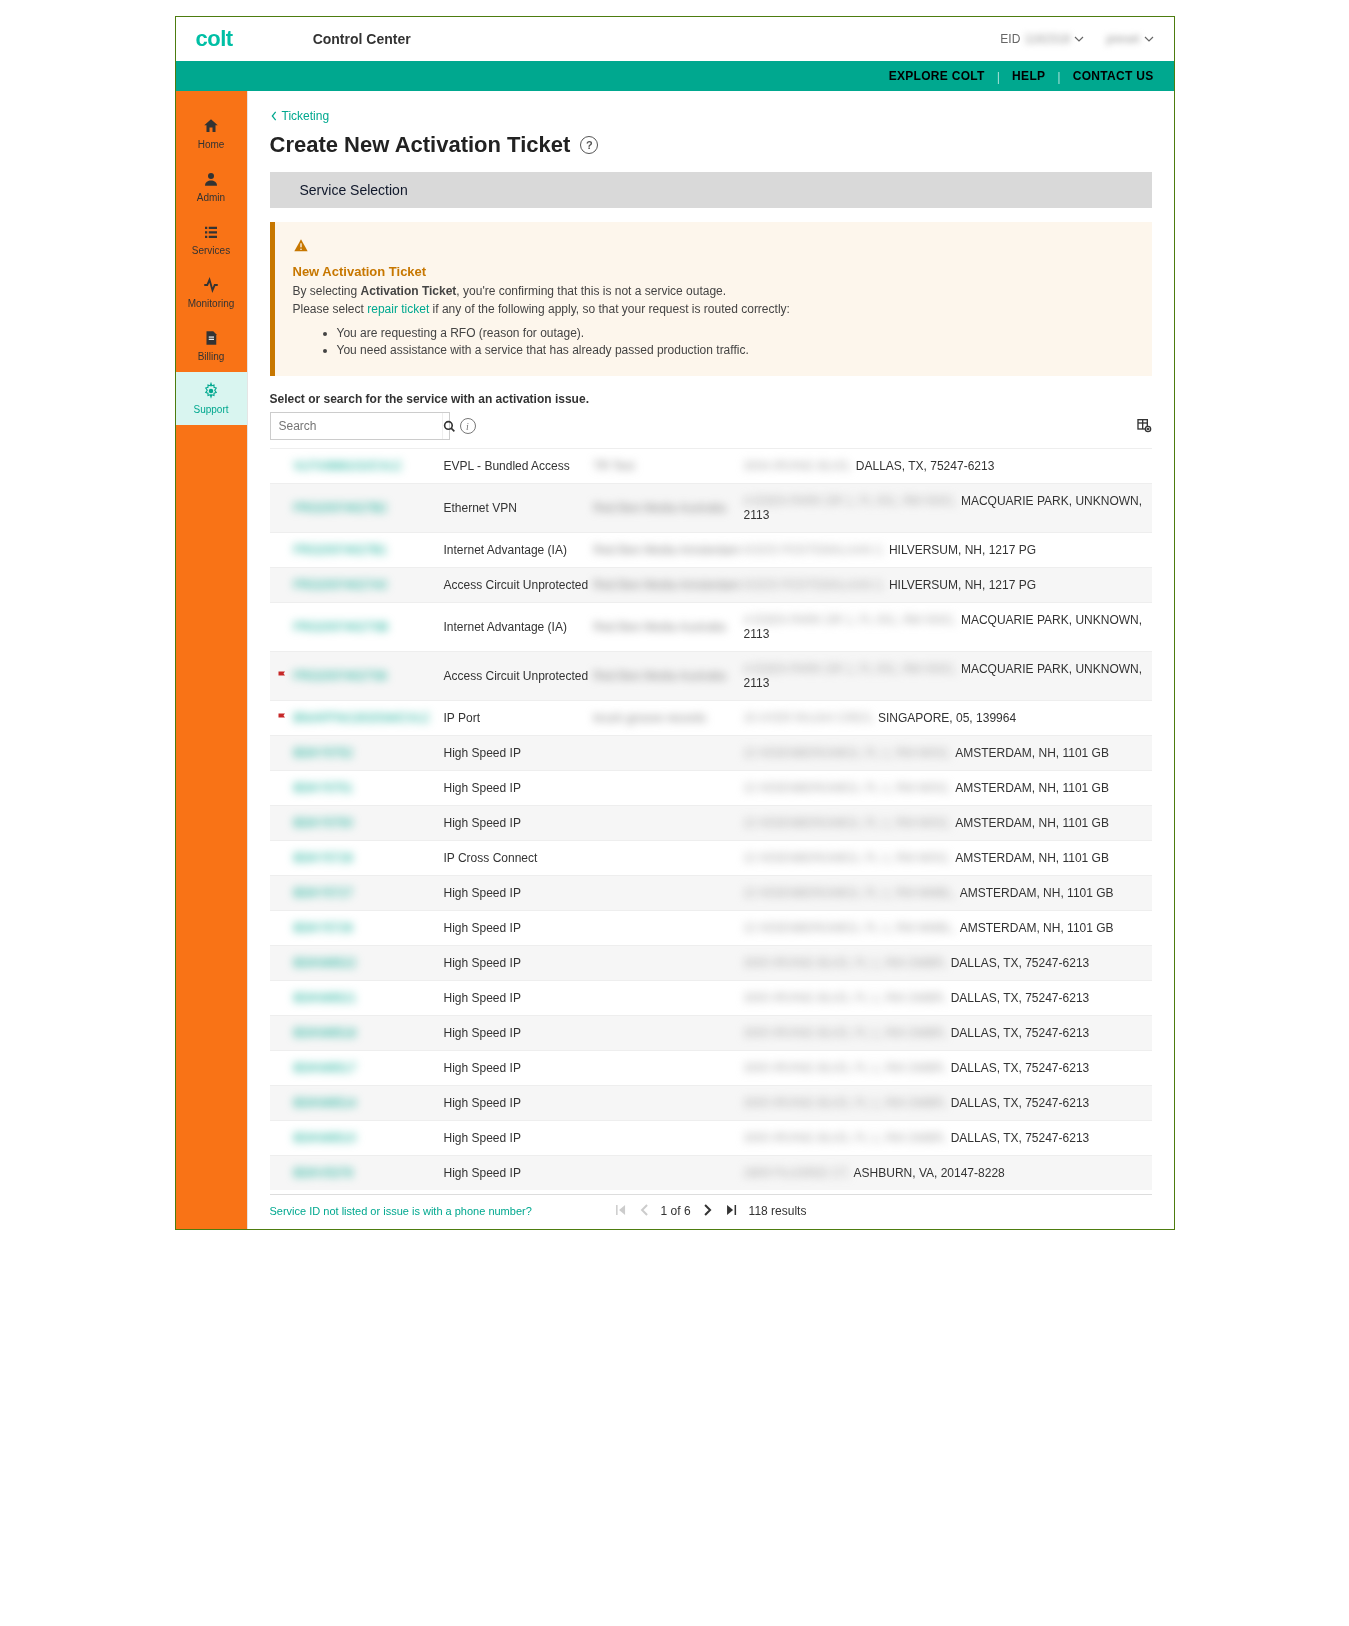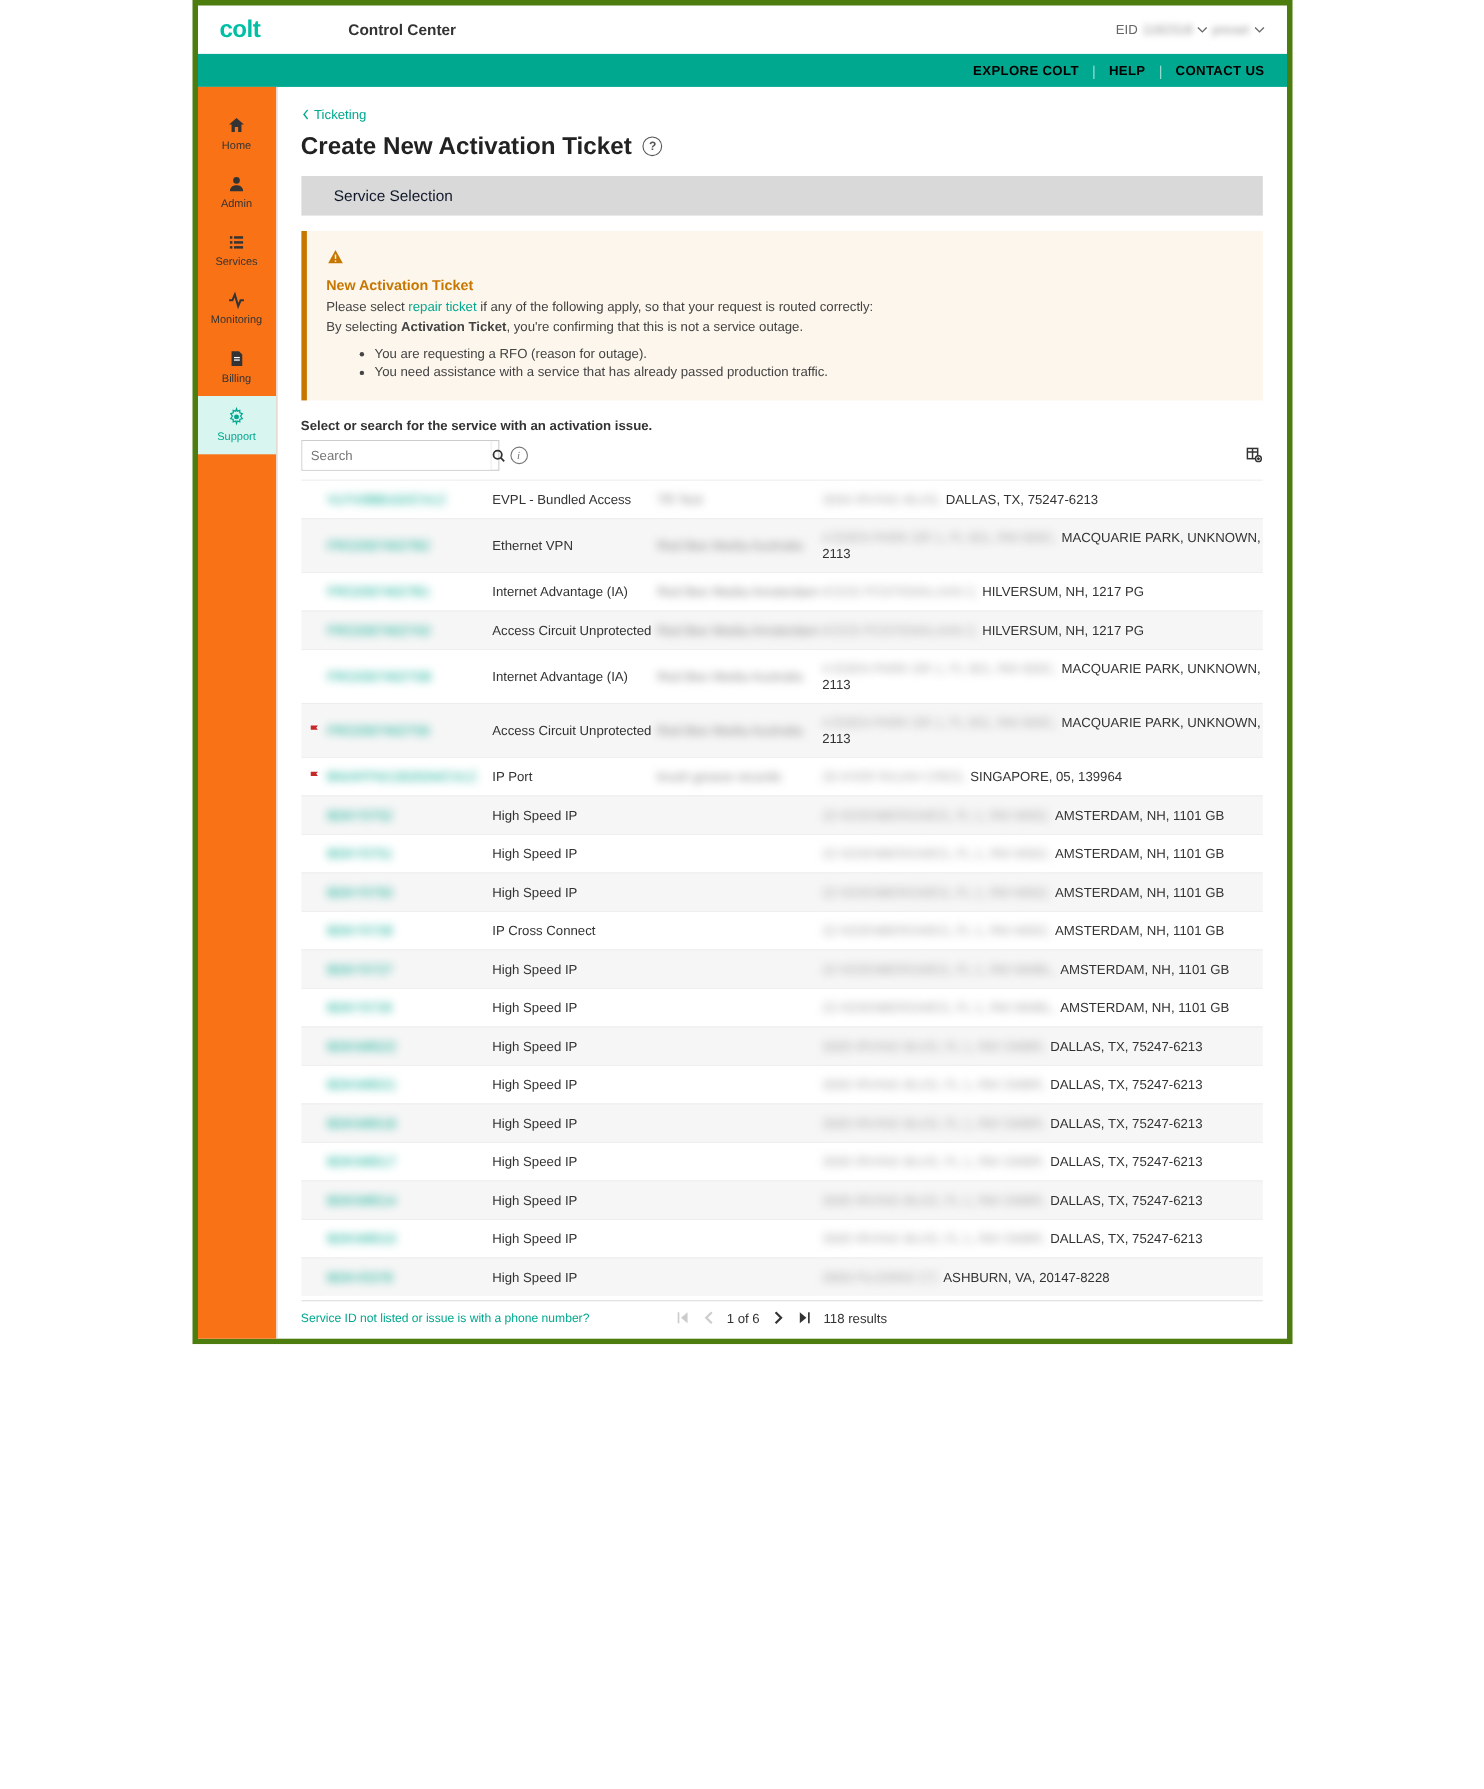--- a/index.html
+++ b/index.html
@@ -1,23 +1,23 @@
 <!DOCTYPE html>
 <html><head>
 <meta charset="utf-8">
 <style>
   * { box-sizing: border-box; margin: 0; padding: 0; }
   body { font-family: Arial, Helvetica, sans-serif; font-size: 13px; color: #333; background: #fff; }
-  .app { border: 5px solid #4d7c0f; width: 1000px; margin: 0 auto; }
+  .app { border: 1px solid #4d7c0f; width: 1000px; margin: 16px auto; }
   
   
   .top-header { display: flex; align-items: center; height: 44px; padding: 0 20px; }
   .logo { font-weight: 800; font-size: 22px; color: #00bfa5; letter-spacing: -0.5px; }
   .app-title { margin-left: 80px; font-size: 14px; font-weight: 600; color: #333; }
-  .header-right { margin-left: auto; display: flex; align-items: center; gap: 4px; font-size: 12px; color: #666; }
+  .header-right { margin-left: auto; display: flex; align-items: center; gap: 22px; font-size: 12px; color: #666; }
   .eid-row { display: flex; align-items: center; gap: 4px; }
   .blur-text { filter: blur(3px); color: #999; user-select: none; }
   
   
   .teal-bar { background: #00a88f; height: 30px; display: flex; align-items: center; justify-content: flex-end; padding: 0 20px; gap: 12px; }
   .teal-bar a { color: #000000; font-size: 12px; font-weight: 600; text-decoration: none; letter-spacing: 0.3px; }
   .teal-sep { color: #fff; opacity: 0.6; }
   
   
   .body-wrap { display: flex; }
@@ -176,24 +176,24 @@
       <div class="alert-box">
         <div class="alert-row1">
           <svg class="alert-icon" width="16" height="16" viewBox="0 0 24 24" fill="#c77700">
               <path d="M12 2 L22 20 H2 Z"></path>
               <rect x="11" y="8" width="2" height="6" fill="#fdf6ec"></rect>
               <rect x="11" y="16" width="2" height="2" fill="#fdf6ec"></rect>
             </svg>
           <div>
             <div class="alert-title">New Activation Ticket</div>
             <div class="alert-text">
+              <span>By selecting </span><b>Activation Ticket</b><span>, you're confirming that this is not a service outage.</span>
+            </div>
+            <div class="alert-text">
               <span>Please select </span><a href="#">repair ticket</a><span> if any of the following apply, so that your request is routed correctly:</span>
-            </div>
-            <div class="alert-text">
-              <span>By selecting </span><b>Activation Ticket</b><span>, you're confirming that this is not a service outage.</span>
             </div>
           </div>
         </div>
         <ul class="alert-list">
           <li>You are requesting a RFO (reason for outage).</li>
           <li>You need assistance with a service that has already passed production traffic.</li>
         </ul>
       </div>
       
       

